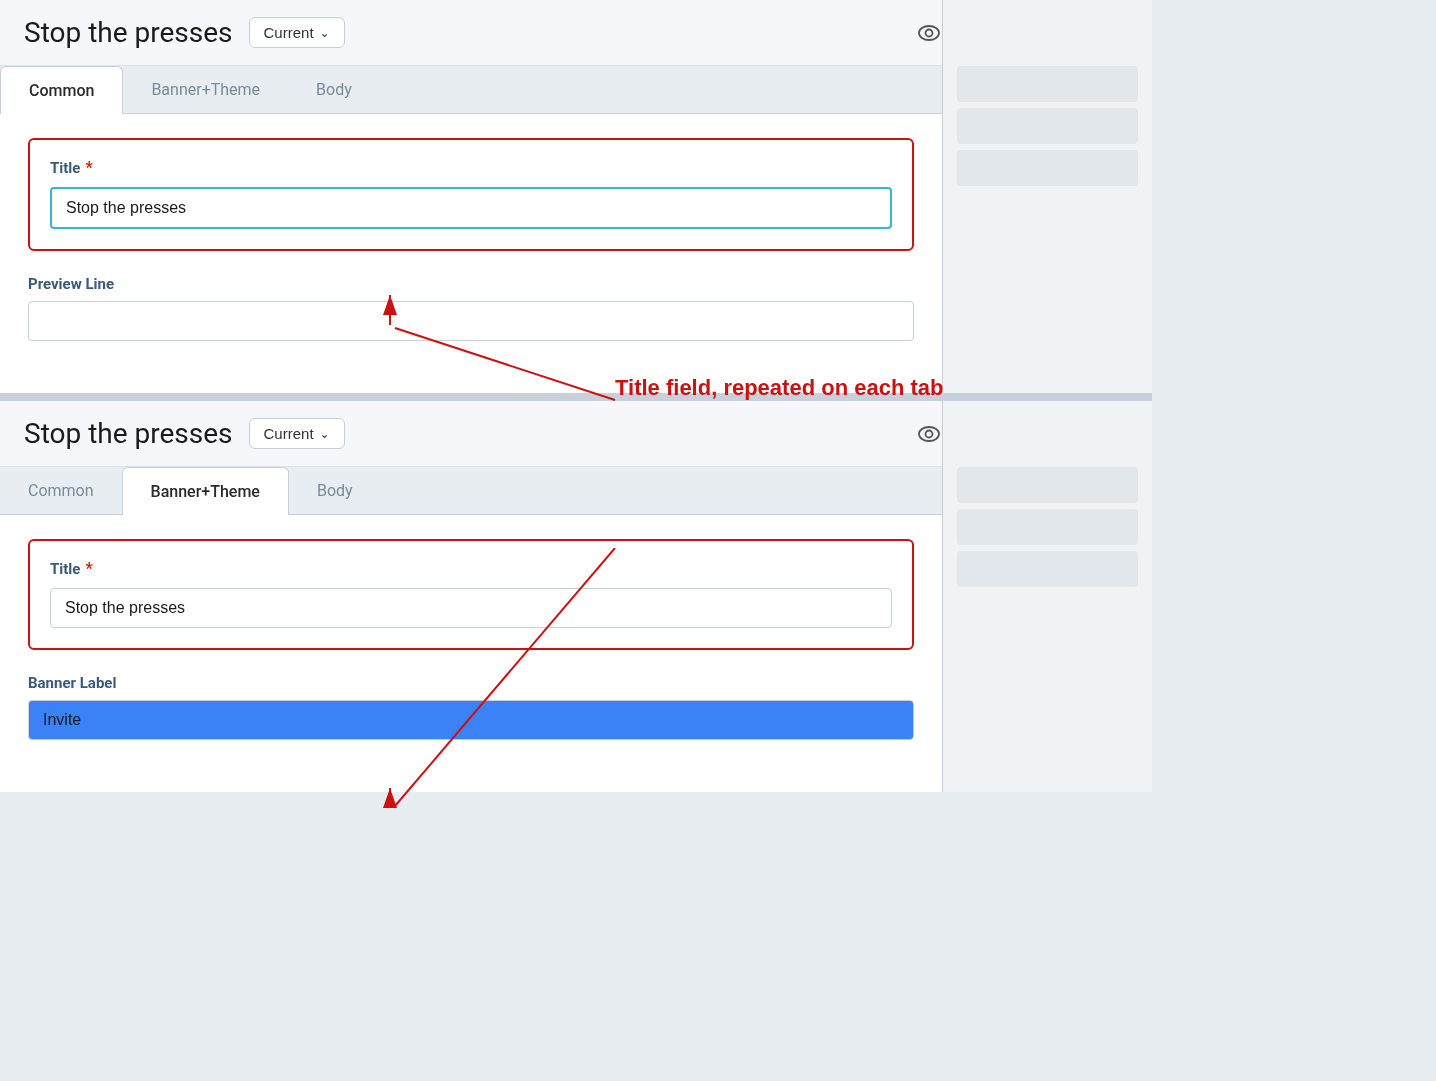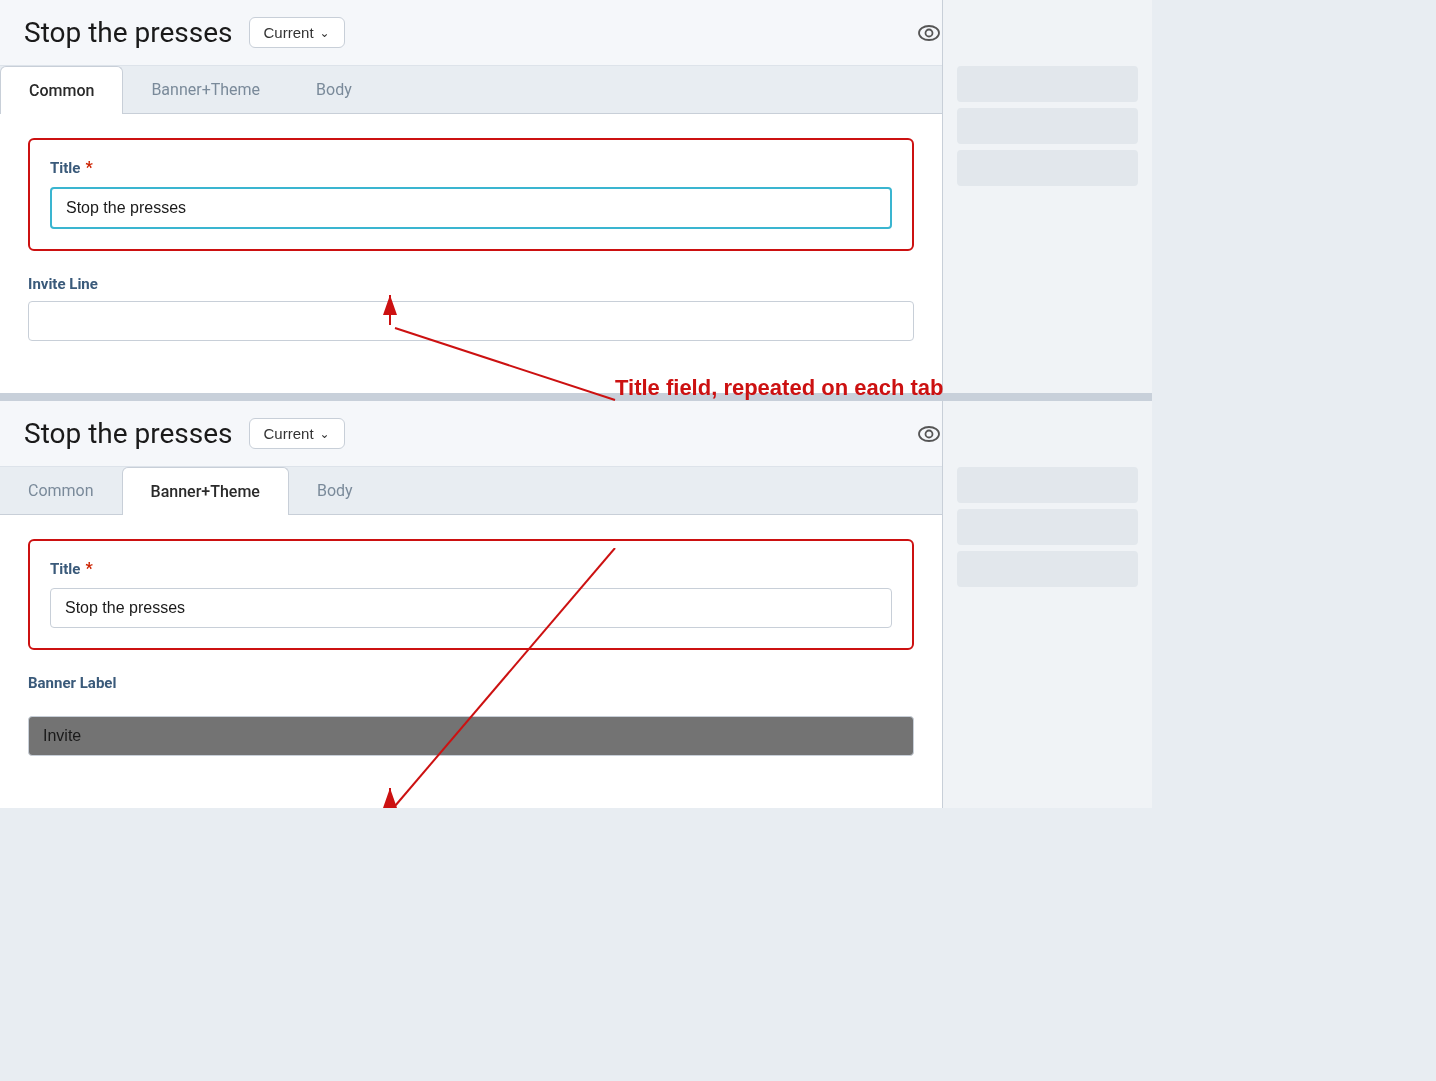--- a/index.html
+++ b/index.html
@@ -57,21 +57,21 @@
       <div style="border:2px solid #cc1111; border-radius:6px; padding:18px 20px 20px; margin-bottom:24px;">
         <div style="font-size:15px; font-weight:700; color:#3a5a7a; margin-bottom:10px; display:flex; align-items:center; gap:5px;">
           <span>Title</span>
           <span style="color:#cc2200; font-size:16px;">*</span>
         </div>
         <input style="width: 100%; padding: 10px 14px; font-size: 16px; border: 2px solid rgb(58, 181, 208); border-radius: 4px; outline: none; color: rgb(26, 26, 26);" value="Stop the presses">
       </div>
 
       <div style="margin-bottom:20px;">
         <div style="font-size:15px; font-weight:700; color:#3a5a7a; margin-bottom:8px;">
-          <span>Invite Line</span>
+          <span>Preview Line</span>
         </div>
         <input style="width: 100%; padding: 10px 14px; font-size: 16px; border: 1px solid rgb(200, 207, 216); border-radius: 4px; outline: none; color: rgb(26, 26, 26); background: rgb(255, 255, 255);" value="">
       </div>
     </div>
 
     <div style="position:absolute; right:0; top:0; width:210px; height:100%; background:#f0f3f6; border-left:1px solid #c8cfd8;">
       <div style="height:60px;"></div>
       <div style="height:36px; background:#e2e7ec; margin:6px 14px; border-radius:4px;"></div>
       <div style="height:36px; background:#e2e7ec; margin:6px 14px; border-radius:4px;"></div>
       <div style="height:36px; background:#e2e7ec; margin:6px 14px; border-radius:4px;"></div>
@@ -133,24 +133,24 @@
 
       <div style="border:2px solid #cc1111; border-radius:6px; padding:18px 20px 20px; margin-bottom:24px;">
         <div style="font-size:15px; font-weight:700; color:#3a5a7a; margin-bottom:10px; display:flex; align-items:center; gap:5px;">
           <span>Title</span>
           <span style="color:#cc2200; font-size:16px;">*</span>
         </div>
         <input style="width: 100%; padding: 10px 14px; font-size: 16px; border: 1px solid rgb(200, 207, 216); border-radius: 4px; outline: none; color: rgb(26, 26, 26); background: rgb(255, 255, 255);" value="Stop the presses">
       </div>
 
       <div style="margin-bottom:20px;">
-        <div style="font-size:15px; font-weight:700; color:#3a5a7a; margin-bottom:24px;">
+        <div style="font-size:15px; font-weight:700; color:#3a5a7a; margin-bottom:8px;">
           <span>Banner Label</span>
         </div>
-        <input style="width: 100%; padding: 10px 14px; font-size: 16px; border: 1px solid rgb(200, 207, 216); border-radius: 4px; outline: none; color: rgb(26, 26, 26); background: #737373;" value="Invite">
+        <input style="width: 100%; padding: 10px 14px; font-size: 16px; border: 1px solid rgb(200, 207, 216); border-radius: 4px; outline: none; color: rgb(26, 26, 26); background: #3b82f6;" value="Invite">
       </div>
     </div>
 
     <div style="position:absolute; right:0; top:0; width:210px; height:100%; background:#f0f3f6; border-left:1px solid #c8cfd8;">
       <div style="height:60px;"></div>
       <div style="height:36px; background:#e2e7ec; margin:6px 14px; border-radius:4px;"></div>
       <div style="height:36px; background:#e2e7ec; margin:6px 14px; border-radius:4px;"></div>
       <div style="height:36px; background:#e2e7ec; margin:6px 14px; border-radius:4px;"></div>
     </div>
   </div>

